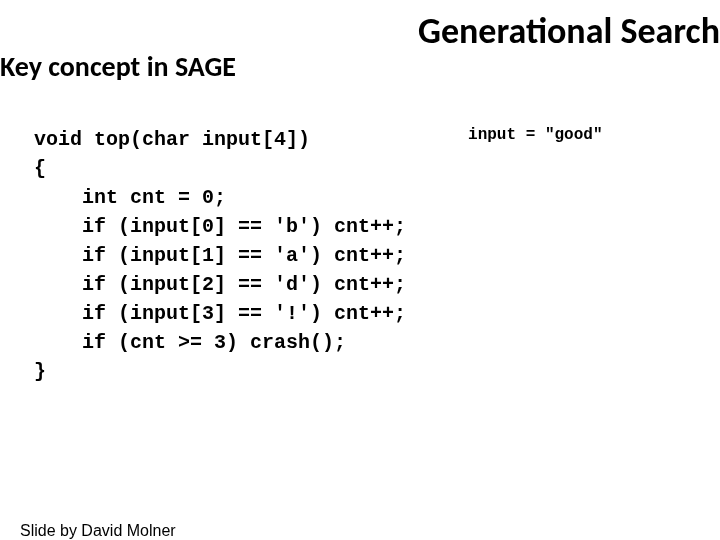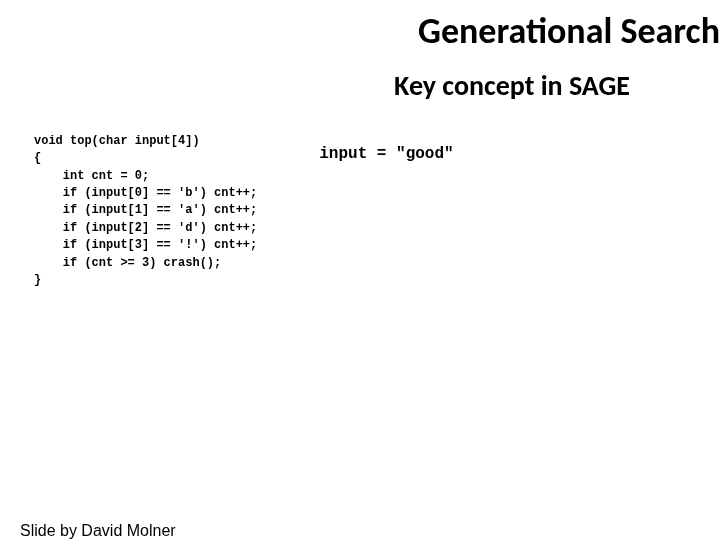--- a/index.html
+++ b/index.html
@@ -20,35 +20,34 @@
     box-sizing: border-box;
   }
   .title {
     text-align: right;
     font-weight: 700;
     font-size: 36px;
     margin-top: 12px;
     line-height: 1.1;
   }
   .subtitle {
-    text-align: right;
     font-weight: 700;
     font-size: 28px;
     margin-right: 90px;
-    margin-top: 19px;
+    margin-top: 0;
     line-height: 1.1;
   }
   .content {
     display: flex;
     flex-direction: row;
     margin-top: 14px;
   }
   .code {
     font-family: "Courier New", Courier, monospace;
-    font-size: 12px;
+    font-size: 20px;
     font-weight: 700;
     white-space: pre;
     margin-left: 34px;
     line-height: 1.45;
   }
   .note {
     font-family: "Courier New", Courier, monospace;
     font-size: 16px;
     font-weight: 700;
     white-space: pre;

